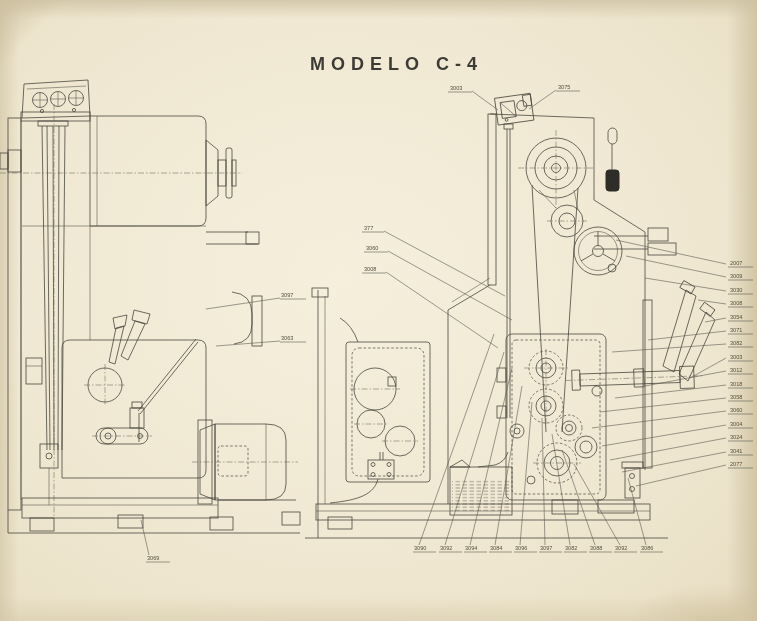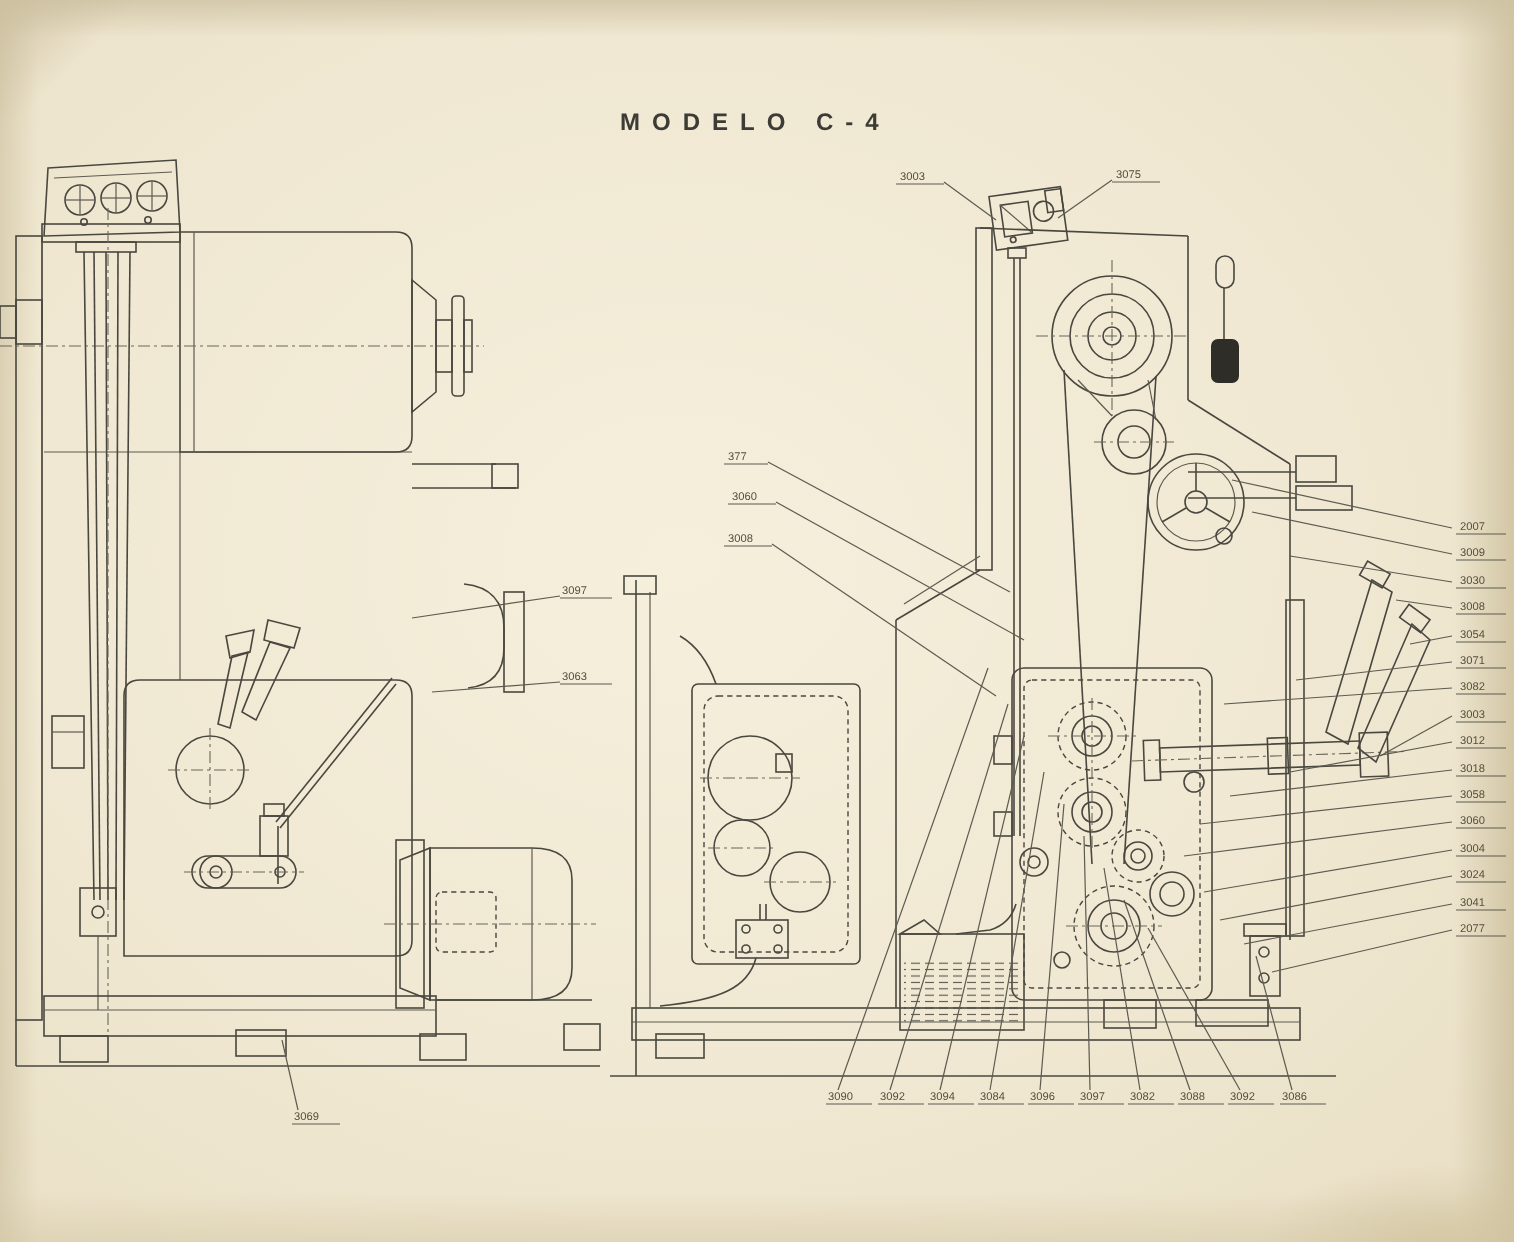--- a/index.html
+++ b/index.html
@@ -10,21 +10,21 @@
       radial-gradient(ellipse 130px 55px at 95% 100%, rgba(210,196,160,.75) 0%, rgba(210,196,160,0) 70%),
       linear-gradient(135deg, rgba(205,192,160,.9) 0%, rgba(205,192,160,0) 5%),
       linear-gradient(180deg, rgba(206,194,163,.8) 0%, rgba(206,194,163,0) 3%),
       linear-gradient(90deg, rgba(210,198,166,.7) 0%, rgba(210,198,166,0) 2.5%),
       linear-gradient(270deg, rgba(203,190,155,.8) 0%, rgba(203,190,155,0) 4%),
       linear-gradient(0deg, rgba(215,203,170,.6) 0%, rgba(215,203,170,0) 4%),
       radial-gradient(ellipse at 45% 45%, #f5efdc 0%, #f0e8d2 55%, #e8dec4 100%);
   }
   .title{
     position:absolute;left:310px;top:54px;
-    font-size:12px;font-weight:bold;letter-spacing:6px;color:#3c3b35;
+    font-size:18px;font-weight:bold;letter-spacing:6px;color:#3c3b35;
   }
   svg{position:absolute;left:0;top:0;}
   .ln{stroke:#49473f;fill:none;stroke-width:.8;}
   .lt{stroke:#5d5a50;fill:none;stroke-width:.6;}
   .cl{stroke:#6b675a;fill:none;stroke-width:.55;stroke-dasharray:6 2 1.5 2;}
   .dsh{stroke:#49473f;fill:none;stroke-width:.7;stroke-dasharray:2.6 2;}
   .lbl{font-family:"Liberation Sans",sans-serif;font-size:5.6px;fill:#55503e;}
   .blk{fill:#2e2d28;stroke:#2e2d28;}
 </style>
 </head>

